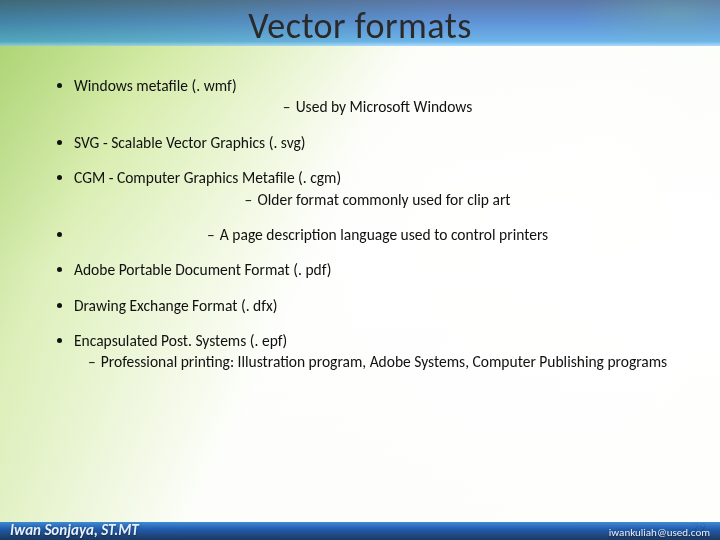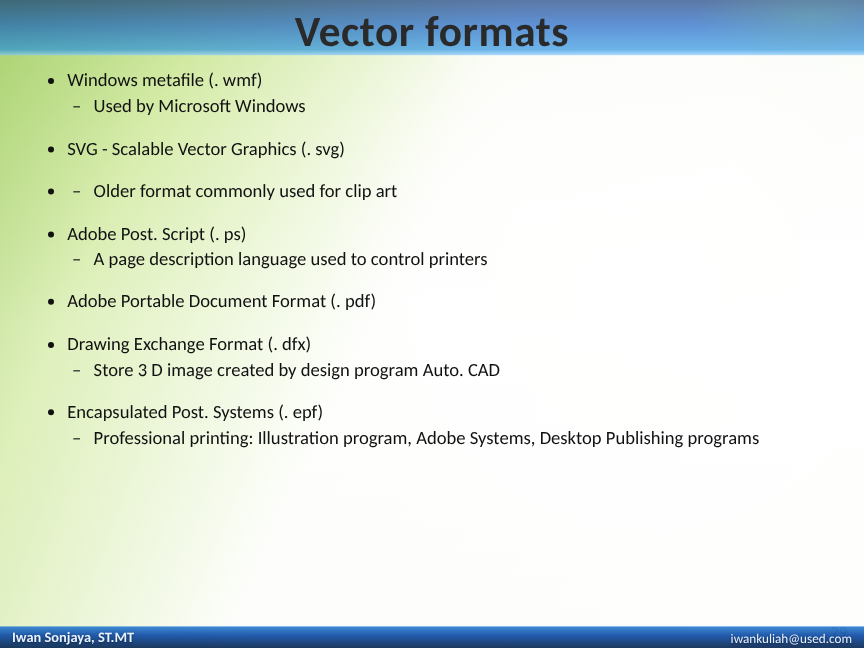--- a/index.html
+++ b/index.html
@@ -11,31 +11,31 @@
   }
   .topbar{position:absolute;top:0;left:0;right:0;height:46px;
     background:linear-gradient(to bottom,#06307a 0%, #0a57c2 45%, #1f8de0 90%, #84c8ff 100%);
     opacity:0.65;
   }
   .corner-map{position:absolute;top:0;right:0;width:145px;height:48px;
     background:radial-gradient(ellipse at 70% 30%, rgba(120,190,160,0.6), rgba(120,190,160,0) 70%);
     opacity:0.6;
   }
   .title{position:absolute;top:0;left:0;right:0;height:52px;line-height:52px;text-align:center;
-    font-size:36px;color:#2a2a2a;font-weight:700;letter-spacing:0.5px;}
+    font-size:36px;color:#2a2a2a;font-weight:400;letter-spacing:0.5px;}
   .body{position:absolute;top:58px;left:30px;right:30px;bottom:28px;color:#111;}
-  ul.top{list-style:disc;margin:0;padding-left:26px;}
+  ul.top{list-style:disc;margin:18px;padding-left:26px;}
   ul.top > li{font-size:15.5px;line-height:1.25;margin:0 0 16px 0;}
   ul.sub{list-style:none;margin:2px 0 0 0;padding-left:22px;}
-  ul.sub > li{font-size:15.5px;line-height:1.25;}
+  ul.sub > li{font-size:15.5px;line-height:1.25;text-align:center;}
   ul.sub > li::before{content:"–";display:inline-block;width:18px;margin-left:-18px;}
   .pagenum{position:absolute;right:14px;bottom:4px;font-size:14px;color:#9aa08a;}
   .bottombar{position:absolute;left:0;right:0;bottom:0;height:18px;
     background:linear-gradient(to top,#04224e 0%, #0a4aa5 60%, #2b7fd3 100%);opacity:0.9;}
-  .author{position:absolute;left:10px;bottom:1px;color:#e6f0ff;font-size:12px;font-weight:600;text-shadow:0 1px 2px rgba(0,0,0,.5);}
+  .author{position:absolute;left:10px;bottom:1px;color:#e6f0ff;font-size:15px;font-style:italic;font-weight:600;text-shadow:0 1px 2px rgba(0,0,0,.5);}
   .email{position:absolute;right:10px;bottom:1px;color:#e6f0ff;font-size:11px;text-shadow:0 1px 2px rgba(0,0,0,.5);}
 </style>
 </head>
 <body>
 
 <div class="slide">
   <div class="topbar"></div>
   <div class="corner-map"></div>
   <div class="title">Vector formats</div>
 
@@ -44,43 +44,40 @@
       <li>
         <span>Windows metafile (. wmf)</span>
         <ul class="sub">
             <li>Used by Microsoft Windows</li>
           </ul>
       </li>
       <li>
         <span>SVG - Scalable Vector Graphics (. svg)</span>
       </li>
       <li>
+        <span>CGM - Computer Graphics Metafile (. cgm)</span>
         <ul class="sub">
             <li>Older format commonly used for clip art</li>
           </ul>
       </li>
       <li>
-        <span>Adobe Post. Script (. ps)</span>
         <ul class="sub">
             <li>A page description language used to control printers</li>
           </ul>
       </li>
       <li>
         <span>Adobe Portable Document Format (. pdf)</span>
       </li>
       <li>
         <span>Drawing Exchange Format (. dfx)</span>
-        <ul class="sub">
-            <li>Store 3 D image created by design program Auto. CAD</li>
-          </ul>
       </li>
       <li>
         <span>Encapsulated Post. Systems (. epf)</span>
         <ul class="sub">
-            <li>Professional printing: Illustration program, Adobe Systems, Desktop Publishing programs</li>
+            <li>Professional printing: Illustration program, Adobe Systems, Computer Publishing programs</li>
           </ul>
       </li>
     </ul>
   </div>
 
   <div class="pagenum">29</div>
   <div class="bottombar"></div>
   <div class="author">Iwan Sonjaya, ST.MT</div>
   <div class="email">iwankuliah@used.com</div>
 </div>

